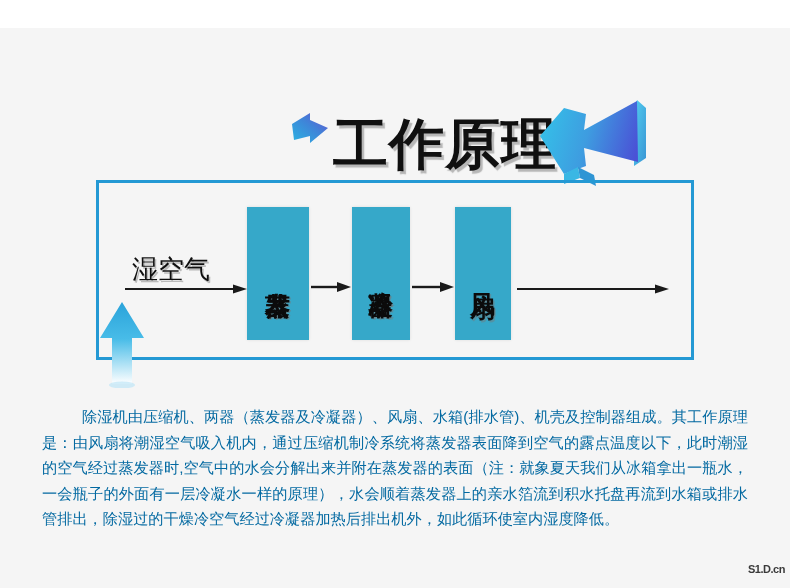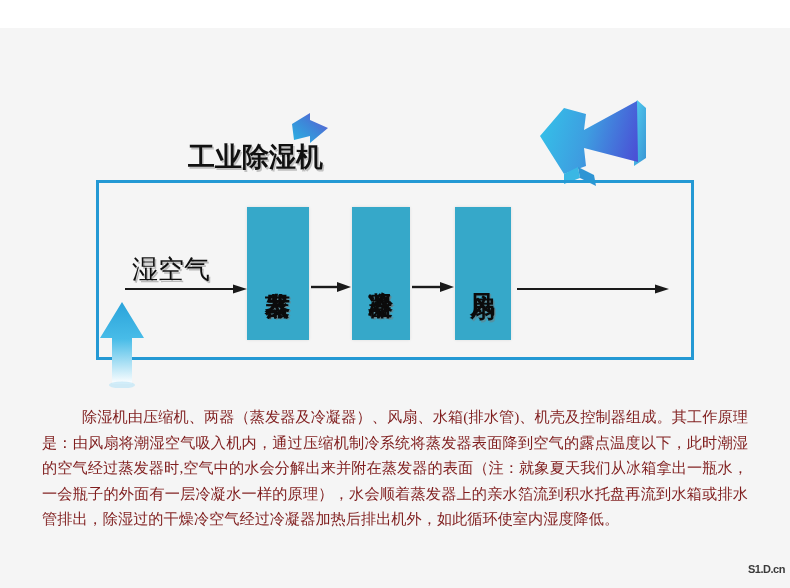--- a/index.html
+++ b/index.html
@@ -96,23 +96,23 @@
   #arrow-up-deco {
     position: absolute; left: 98px; top: 300px;
     width: 48px; height: 88px;
   }
 
   
   #body-text {
     position: absolute; left: 42px; top: 404px;
     width: 706px;
     font-size: 15.2px; line-height: 25.6px;
-    color: #7f1d1d; text-align: justify;
+    color: #0369a1; text-align: justify;
     text-indent: 40px;
-    font-family: Liberation Serif, serif;
+    font-family: Liberation Sans, sans-serif;
   }
 
   #watermark {
     position: absolute; left: 748px; top: 563px;
     font-size: 11px; font-weight: bold; color: #3a3a3a;
     letter-spacing: -0.5px;
     white-space: nowrap;
   }
 </style>
 </head>
@@ -128,21 +128,21 @@
       <defs>
         <linearGradient id="gSmall" x1="0" y1="1" x2="1" y2="0">
           <stop offset="0%" stop-color="#2bb3e2"></stop>
           <stop offset="55%" stop-color="#3f84d8"></stop>
           <stop offset="100%" stop-color="#6a4fd0"></stop>
         </linearGradient>
       </defs>
       <polygon points="4,14 22,3 22,10 40,18 22,33 22,26 6,30" fill="url(#gSmall)"></polygon>
     </svg>
 
-    <div id="title-small">工业除湿机</div>
+    <div id="title-large">工作原理</div>
 
     <svg id="arrow-big-deco" viewBox="0 0 120 92" xmlns="http://www.w3.org/2000/svg">
       <defs>
         <linearGradient id="gBigA" x1="0" y1="0.4" x2="1" y2="0.6">
           <stop offset="0%" stop-color="#35bfe8"></stop>
           <stop offset="48%" stop-color="#3e9ce0"></stop>
           <stop offset="100%" stop-color="#4a52d6"></stop>
         </linearGradient>
         <linearGradient id="gBigB" x1="0" y1="0" x2="1" y2="1">
           <stop offset="0%" stop-color="#49cdf0"></stop>

